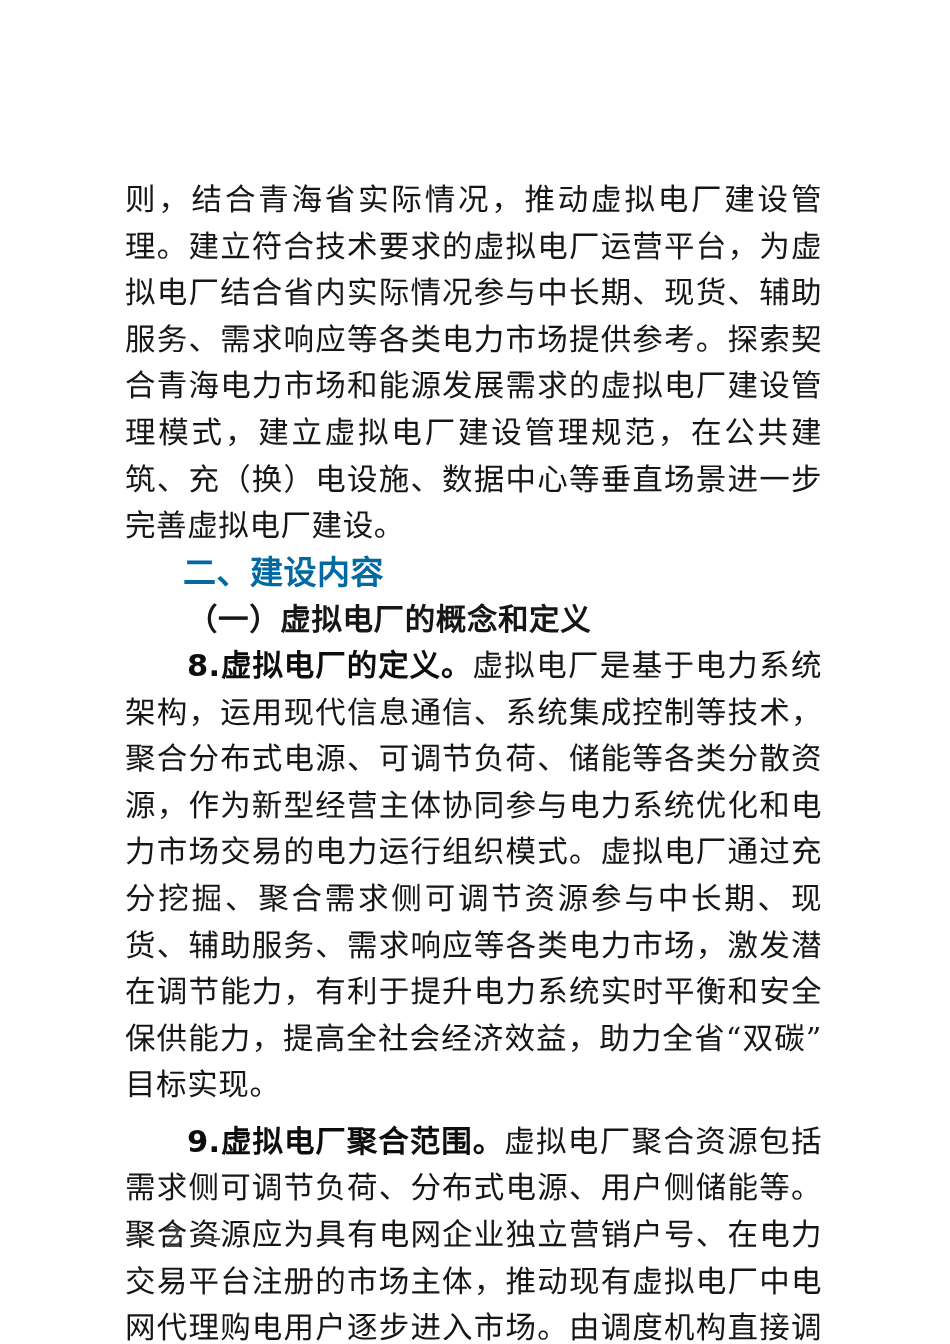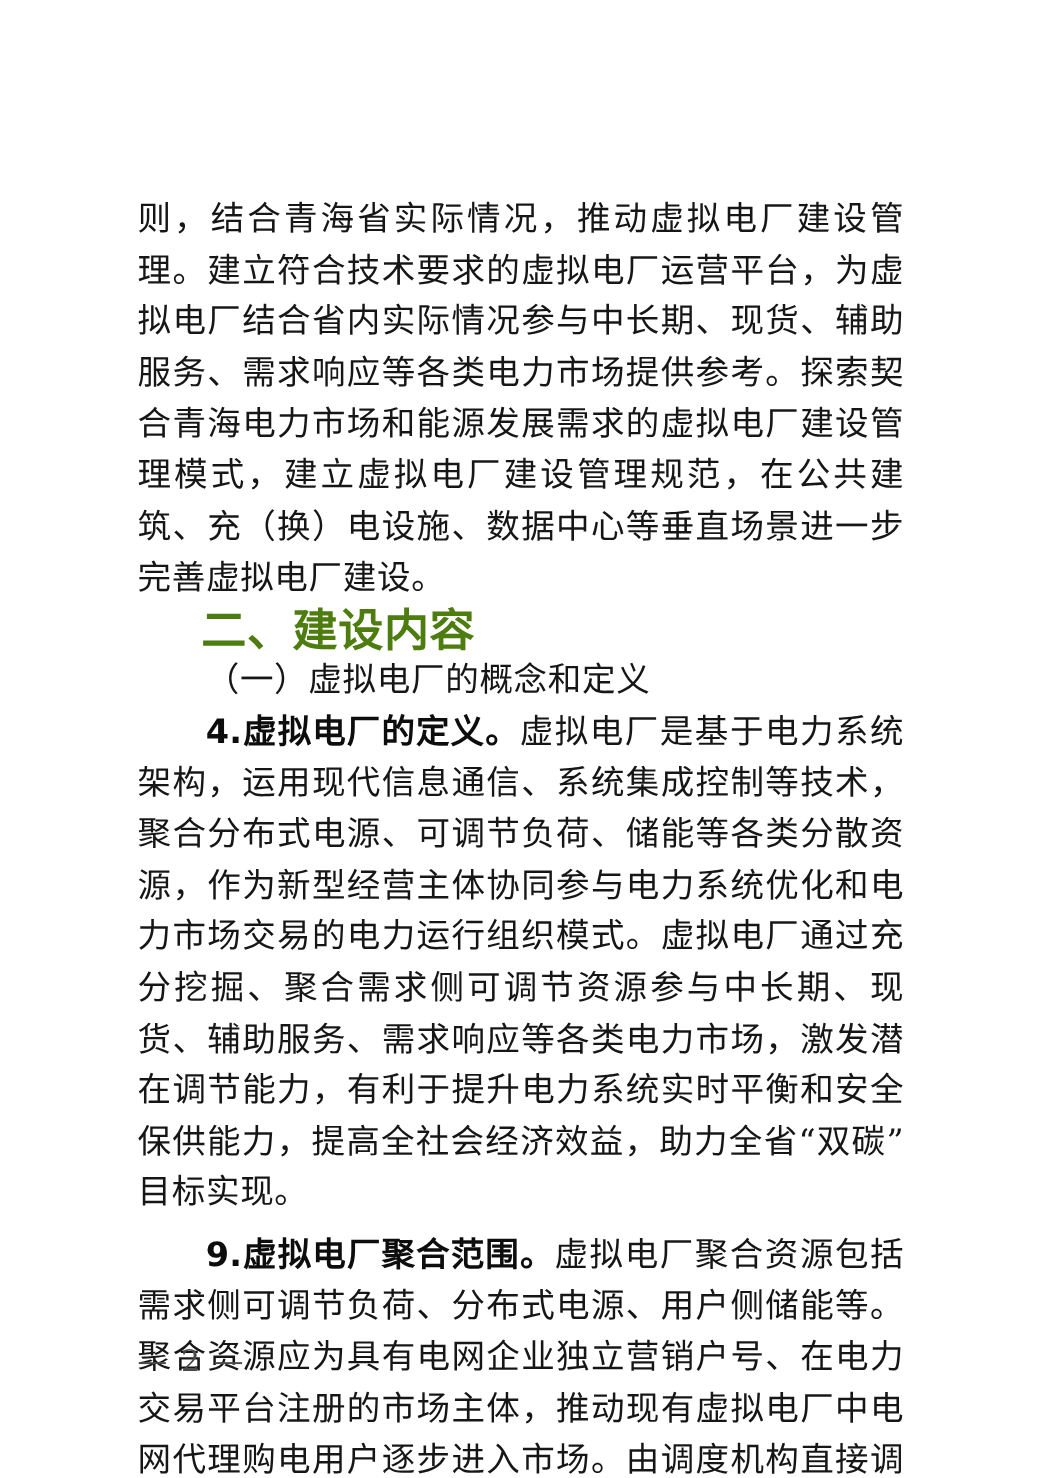--- a/index.html
+++ b/index.html
@@ -48,34 +48,34 @@
   .para.indent2 {
     text-indent: 62px;
   }
 
   .para-gap {
     margin-top: 10px;
   }
 
   
   .h1line {
-    font-family: Liberation Sans, sans-serif;
+    font-family: Liberation Serif, serif;
     font-weight: 700;
-    font-size: 41px;
+    font-size: 33px;
     line-height: 46.6px;
-    color: #4d7c0f;
+    color: #0369a1;
     margin: 0;
     padding-left: 58px;
     letter-spacing: 0.5px;
   }
 
   
   .h2line {
     font-family: "DejaVu Serif", "Liberation Serif", serif;
-    font-weight: 400;
+    font-weight: 700;
     font-size: 30.5px;
     line-height: 46.6px;
     color: #161616;
     margin: 0;
     padding-left: 62px;
     letter-spacing: 0.6px;
   }
 
   
   .runin {
@@ -104,21 +104,21 @@
 <div class="page">
 
   <div class="textblock">
 
     <p class="para cont">则，结合青海省实际情况，推动虚拟电厂建设管理。建立符合技术要求的虚拟电厂运营平台，为虚拟电厂结合省内实际情况参与中长期、现货、辅助服务、需求响应等各类电力市场提供参考。探索契合青海电力市场和能源发展需求的虚拟电厂建设管理模式，建立虚拟电厂建设管理规范，在公共建筑、充（换）电设施、数据中心等垂直场景进一步完善虚拟电厂建设。</p>
 
     <h2 class="h1line">二、建设内容</h2>
 
     <h3 class="h2line">（一）虚拟电厂的概念和定义</h3>
 
-    <p class="para indent2"><span class="runin">4.虚拟电厂的定义。</span><span>虚拟电厂是基于电力系统架构，运用现代信息通信、系统集成控制等技术，聚合分布式电源、可调节负荷、储能等各类分散资源，作为新型经营主体协同参与电力系统优化和电力市场交易的电力运行组织模式。虚拟电厂通过充分挖掘、聚合需求侧可调节资源参与中长期、现货、辅助服务、需求响应等各类电力市场，激发潜在调节能力，有利于提升电力系统实时平衡和安全保供能力，提高全社会经济效益，助力全省“双碳”目标实现。</span></p>
+    <p class="para indent2"><span class="runin">8.虚拟电厂的定义。</span><span>虚拟电厂是基于电力系统架构，运用现代信息通信、系统集成控制等技术，聚合分布式电源、可调节负荷、储能等各类分散资源，作为新型经营主体协同参与电力系统优化和电力市场交易的电力运行组织模式。虚拟电厂通过充分挖掘、聚合需求侧可调节资源参与中长期、现货、辅助服务、需求响应等各类电力市场，激发潜在调节能力，有利于提升电力系统实时平衡和安全保供能力，提高全社会经济效益，助力全省“双碳”目标实现。</span></p>
 
     <p class="para indent2 para-gap"><span class="runin">9.虚拟电厂聚合范围。</span><span>虚拟电厂聚合资源包括需求侧可调节负荷、分布式电源、用户侧储能等。聚合资源应为具有电网企业独立营销户号、在电力交易平台注册的市场主体，推动现有虚拟电厂中电网代理购电用户逐步进入市场。由调度机构直接调度管理的发电及储能资源不纳入聚合范围。原则上同一经营主体在同一合同周期内仅可与一家售电公司、虚拟电厂（含负荷聚合商）确立服务关系。</span></p>
 
   </div>
 
   <div class="footer">— 2 —</div>
 
 </div>
 
 </body></html>

